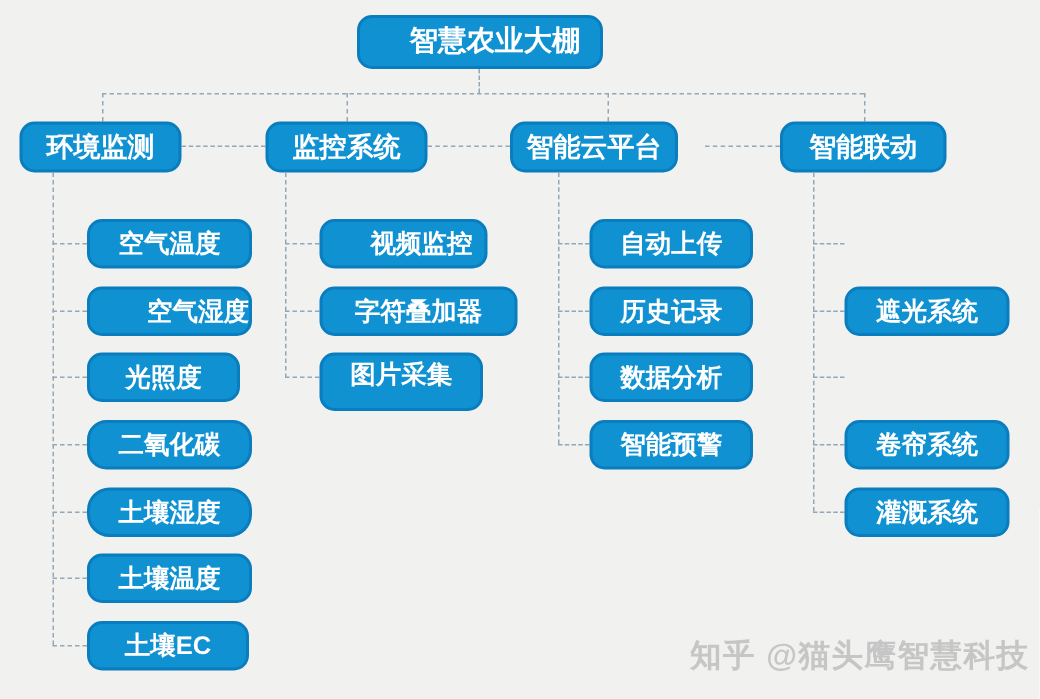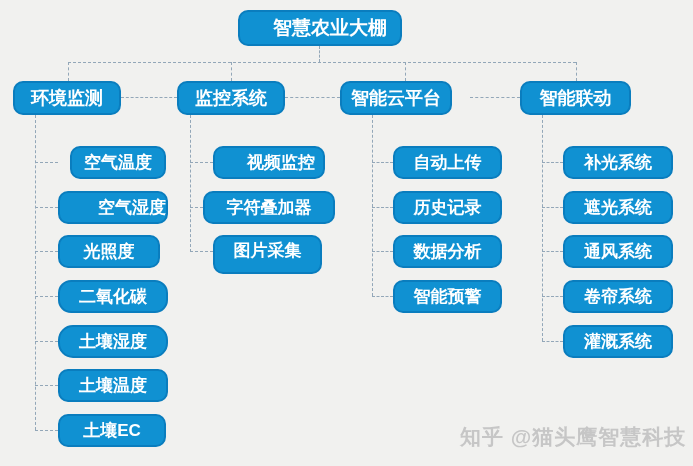--- a/index.html
+++ b/index.html
@@ -69,56 +69,54 @@
 
   <div class="vl" style="left:35px;top:115px;height:315px;"></div>
   <div class="hl" style="left:35px;top:162px;width:23px;"></div>
   <div class="hl" style="left:35px;top:207px;width:23px;"></div>
   <div class="hl" style="left:35px;top:251px;width:23px;"></div>
   <div class="hl" style="left:35px;top:296px;width:23px;"></div>
   <div class="hl" style="left:35px;top:341px;width:23px;"></div>
   <div class="hl" style="left:35px;top:385px;width:23px;"></div>
   <div class="hl" style="left:35px;top:430px;width:23px;"></div>
 
-  <div class="node leaf" style="left:58px;top:146px;width:96px;height:33px;margin-left:12px;">空气温度</div>
+  <div class="node leaf" style="left:58px;top:146px;width:110px;height:33px;">空气温度</div>
   <div class="node leaf" style="left:58px;top:191px;width:110px;height:33px;text-align:right;">空气湿度</div>
   <div class="node leaf" style="left:58px;top:235px;width:102px;height:33px;">光照度</div>
   <div class="node leaf" style="left:58px;top:280px;width:110px;height:33px;border-radius:13px;">二氧化碳</div>
   <div class="node leaf" style="left:58px;top:325px;width:110px;height:33px;border-radius:15px;">土壤湿度</div>
   <div class="node leaf" style="left:58px;top:369px;width:110px;height:33px;">土壤温度</div>
   <div class="node leaf" style="left:58px;top:414px;width:108px;height:33px;">土壤EC</div>
 
   <div class="vl" style="left:190px;top:115px;height:137px;"></div>
   <div class="hl" style="left:190px;top:162px;width:23px;"></div>
   <div class="hl" style="left:190px;top:207px;width:23px;"></div>
   <div class="hl" style="left:190px;top:251px;width:23px;"></div>
 
   <div class="node leaf" style="left:213px;top:146px;width:112px;height:33px;padding-left:24px;">视频监控</div>
-  <div class="node leaf" style="left:203px;top:191px;width:132px;height:33px;">字符叠加器</div>
+  <div class="node leaf" style="left:213px;top:191px;width:132px;height:33px;">字符叠加器</div>
   <div class="node leaf" style="left:213px;top:235px;width:109px;height:39px;font-family:Liberation Mono, monospace;">图片采集</div>
 
   <div class="vl" style="left:372px;top:115px;height:181px;"></div>
   <div class="hl" style="left:372px;top:162px;width:21px;"></div>
   <div class="hl" style="left:372px;top:207px;width:21px;"></div>
   <div class="hl" style="left:372px;top:251px;width:21px;"></div>
   <div class="hl" style="left:372px;top:296px;width:21px;"></div>
 
   <div class="node leaf" style="left:393px;top:146px;width:109px;height:33px;">自动上传</div>
   <div class="node leaf" style="left:393px;top:191px;width:109px;height:33px;">历史记录</div>
   <div class="node leaf" style="left:393px;top:235px;width:109px;height:33px;">数据分析</div>
   <div class="node leaf" style="left:393px;top:280px;width:109px;height:33px;">智能预警</div>
 
   <div class="vl" style="left:542px;top:115px;height:226px;"></div>
   <div class="hl" style="left:542px;top:162px;width:21px;"></div>
   <div class="hl" style="left:542px;top:207px;width:21px;"></div>
   <div class="hl" style="left:542px;top:251px;width:21px;"></div>
   <div class="hl" style="left:542px;top:296px;width:21px;"></div>
   <div class="hl" style="left:542px;top:341px;width:21px;"></div>
 
-  <div class="node leaf" style="left:563px;top:146px;width:110px;height:33px;">补光系统</div>
   <div class="node leaf" style="left:563px;top:191px;width:110px;height:33px;text-align:center;">遮光系统</div>
-  <div class="node leaf" style="left:563px;top:235px;width:110px;height:33px;">通风系统</div>
   <div class="node leaf" style="left:563px;top:280px;width:110px;height:33px;">卷帘系统</div>
   <div class="node leaf" style="left:563px;top:325px;width:110px;height:33px;">灌溉系统</div>
 
   <div class="watermark" style="left:460px;top:423px;">知乎 @猫头鹰智慧科技</div>
 
 </div>
 
 </body></html>

